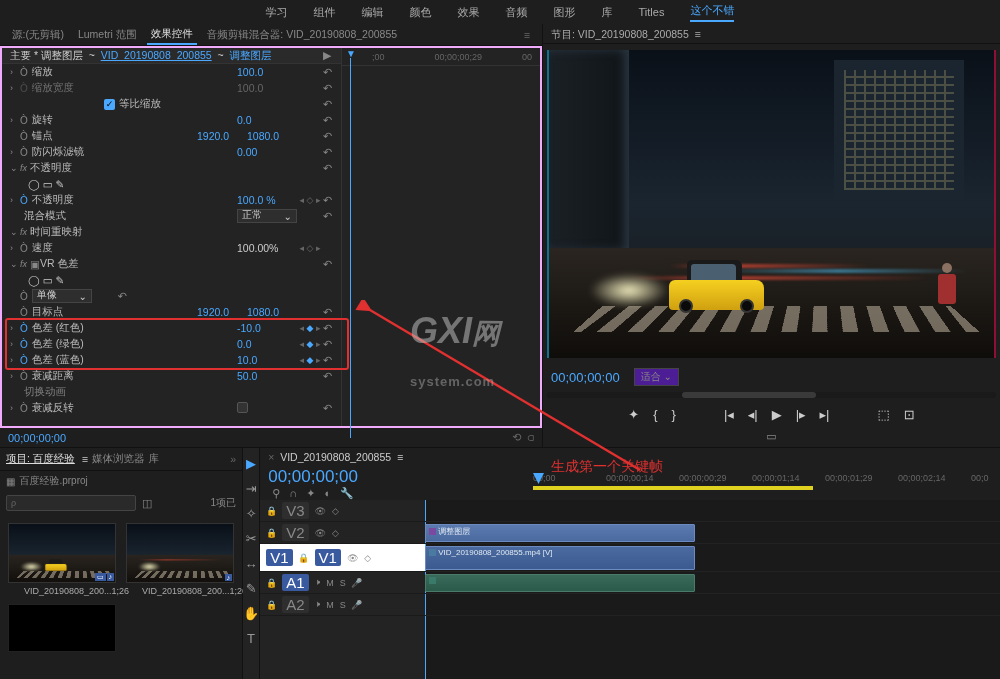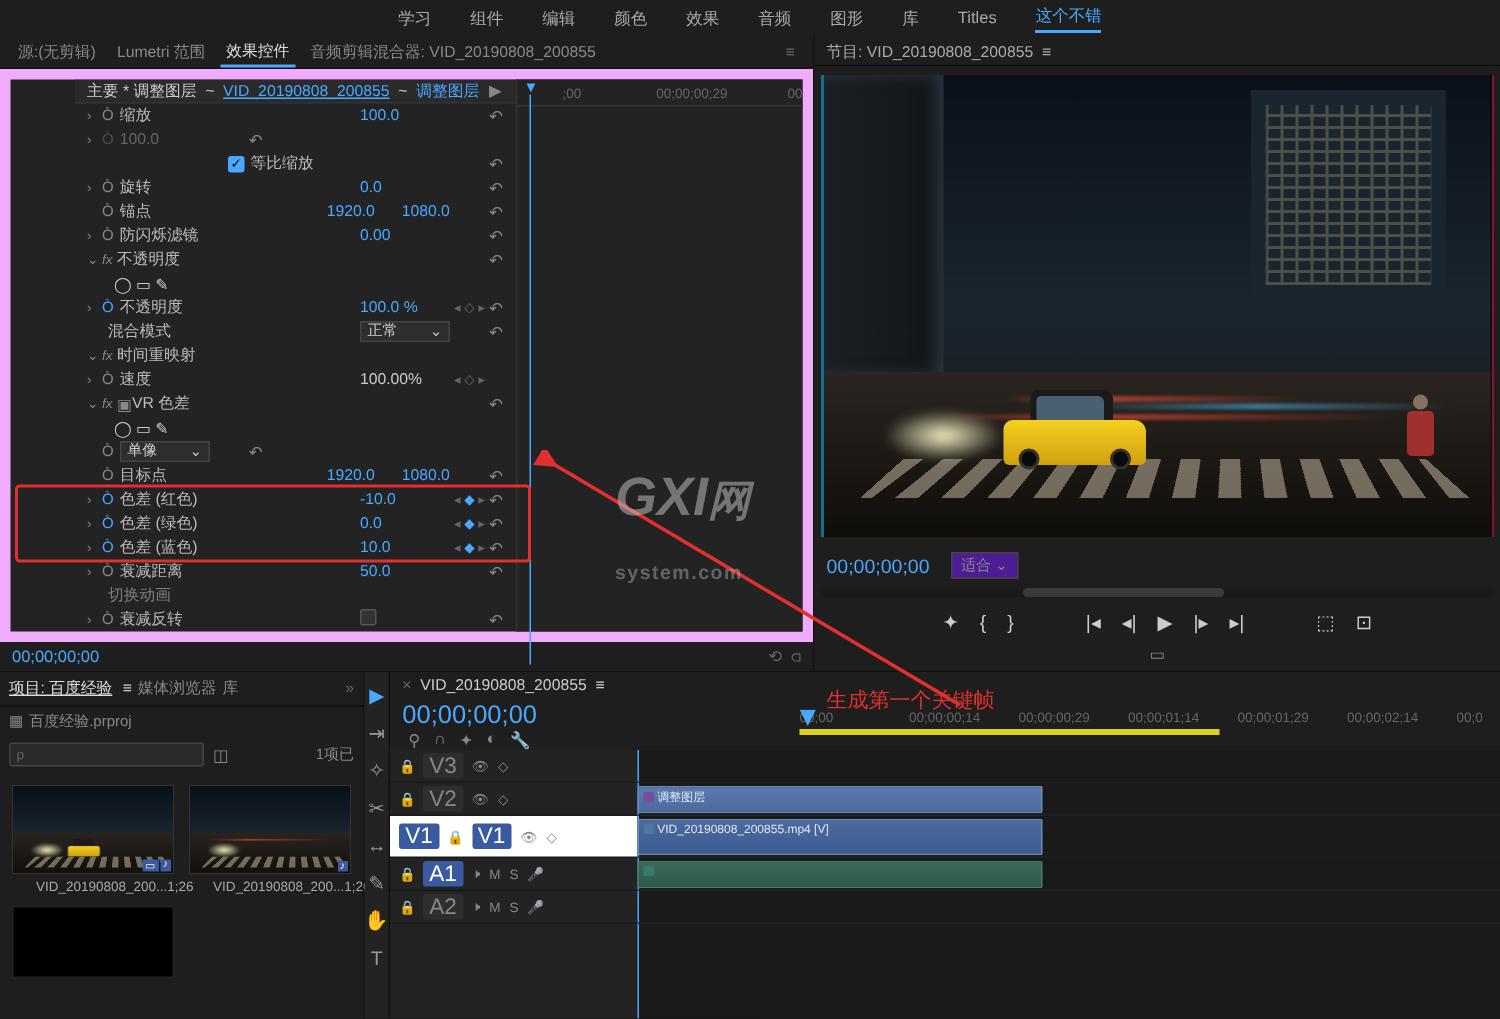--- a/index.html
+++ b/index.html
@@ -6,28 +6,28 @@
 body { background: #1a1a1a; color: #ccc; font-size: 11px; width: 1000px; height: 679px; overflow: hidden; position: relative; }
 .topbar { display: flex; gap: 26px; padding: 6px 0; justify-content: center; background: #1e1e1e; height: 24px; align-items: center; position: relative; }
 .topbar span { color: #aaa; cursor: pointer; }
 .topbar .active-tab { color: #4aa8ff; border-bottom: 2px solid #4aa8ff; padding-bottom: 2px; }
 .main { display: flex; height: 423px; }
 .left-col { width: 543px; display: flex; flex-direction: column; background: #232323; border-right: 1px solid #111; }
 .panel-tabs { display: flex; gap: 6px; padding: 4px 8px; background: #1e1e1e; font-size: 10.5px; border-bottom: 1px solid #111; height: 22px; align-items: center;}
 .panel-tabs span { color: #888; padding: 2px 4px; }
 .panel-tabs .sel { color: #ddd; border-bottom: 2px solid #4aa8ff; }
 .panel-tabs .chev { color: #666; margin-left: auto; }
-.effects-body { flex: 1; display: flex; background: #232323; border: 7px solid #f0abfc; position: relative; padding-left: 43px; }
+.effects-body { flex: 1; display: flex; background: #232323; border: 2px solid #f0abfc; position: relative; }
 .effects-list { width: 339px; overflow-y: auto; font-size: 10.5px; }
 .row { display: flex; align-items: center; height: 16px; padding-left: 8px; position: relative; }
 .row .caret { width: 10px; color: #888; font-size: 9px; }
 .row .stop { color: #888; font-size: 10px; margin-right: 4px; }
 .row .lbl { flex: 1; color: #bbb; }
 .row .val { color: #4aa8ff; width: 60px; }
-.row .val2 { color: #4aa8ff; width: 50px; text-align: right; }
+.row .val2 { color: #4aa8ff; width: 50px; }
 .row .kf { color: #666; font-size:9px; width: 26px; text-align:center;}
 .row .rbtn { color: #888; width: 18px; font-size:11px;}
 .row.header { background: #2a2a2a; border-bottom:1px solid #333;}
 .row.header .lbl { color: #ccc; }
 .link-txt { color: #4aa8ff; }
 .underline { text-decoration: underline; }
 .checkbox { display: inline-block; width: 11px; height: 11px; background: #4aa8ff; color: #000; text-align: center; line-height: 10px; font-size: 9px; margin-right: 4px; border-radius:2px;}
 .checkbox.empty { background: #333; border:1px solid #555;}
 .fx-badge { display: inline-block; font-size: 9px; color: #888; margin-right: 3px; font-style: italic;}
 .dropdown { background: #2e2e2e; border: 1px solid #444; color: #ccc; font-size: 10px; padding: 0 4px; height: 14px; display: inline-flex; align-items: flex-end; min-width: 60px; justify-content: space-between;}
@@ -153,20 +153,21 @@
             <span class="caret">›</span>
             <span class="stop">Ò</span>
             <span class="lbl">缩放</span>
             <span class="val link-txt">100.0</span>
             <span class="kf"></span>
             <span class="rbtn">↶</span>
           </div>
         <div class="row">
             <span class="caret">›</span>
             <span class="stop" style="opacity:.4">Ò</span>
+            <span class="lbl" style="opacity:.5">缩放宽度</span>
             <span class="val" style="color:#666">100.0</span>
             <span class="kf"></span>
             <span class="rbtn">↶</span>
           </div>
         <div class="row">
             <span class="caret"></span>
             <span class="stop"></span>
             <span class="lbl" style="padding-left:80px"><span class="checkbox">✓</span><span>等比缩放</span></span>
             <span class="kf"></span>
             <span class="rbtn">↶</span>

